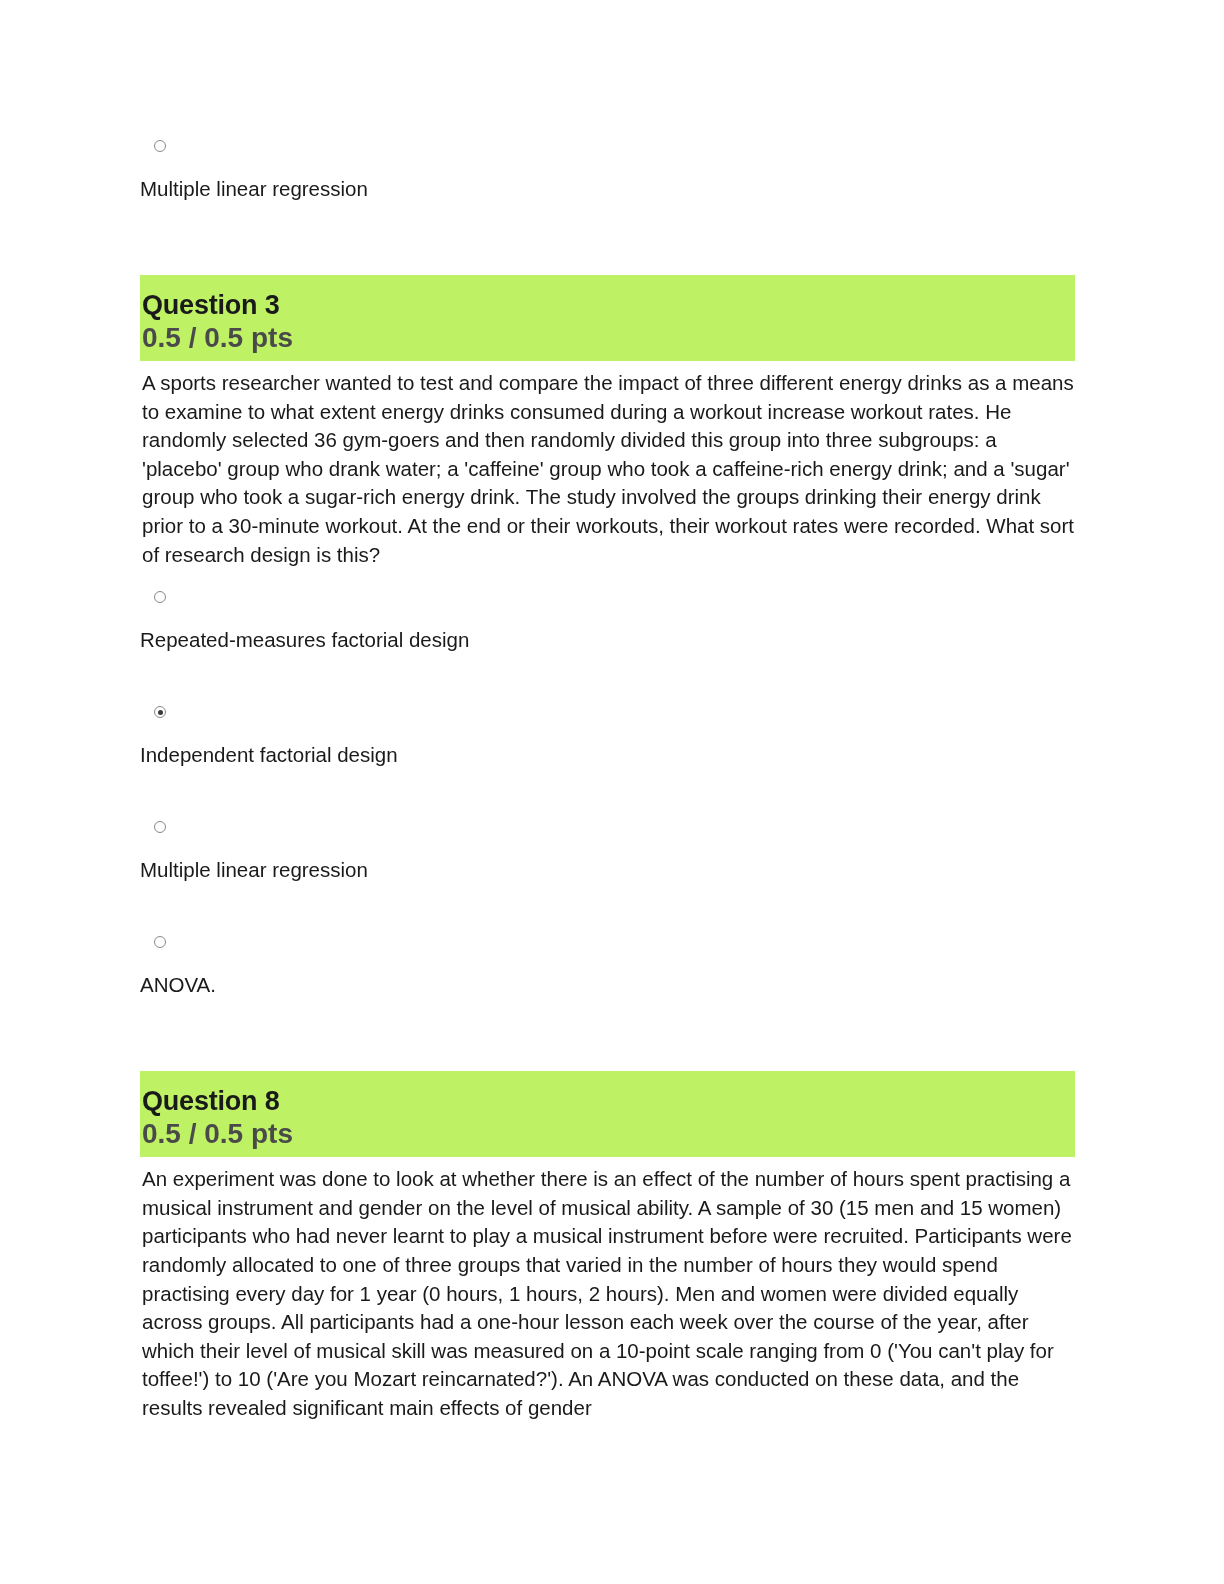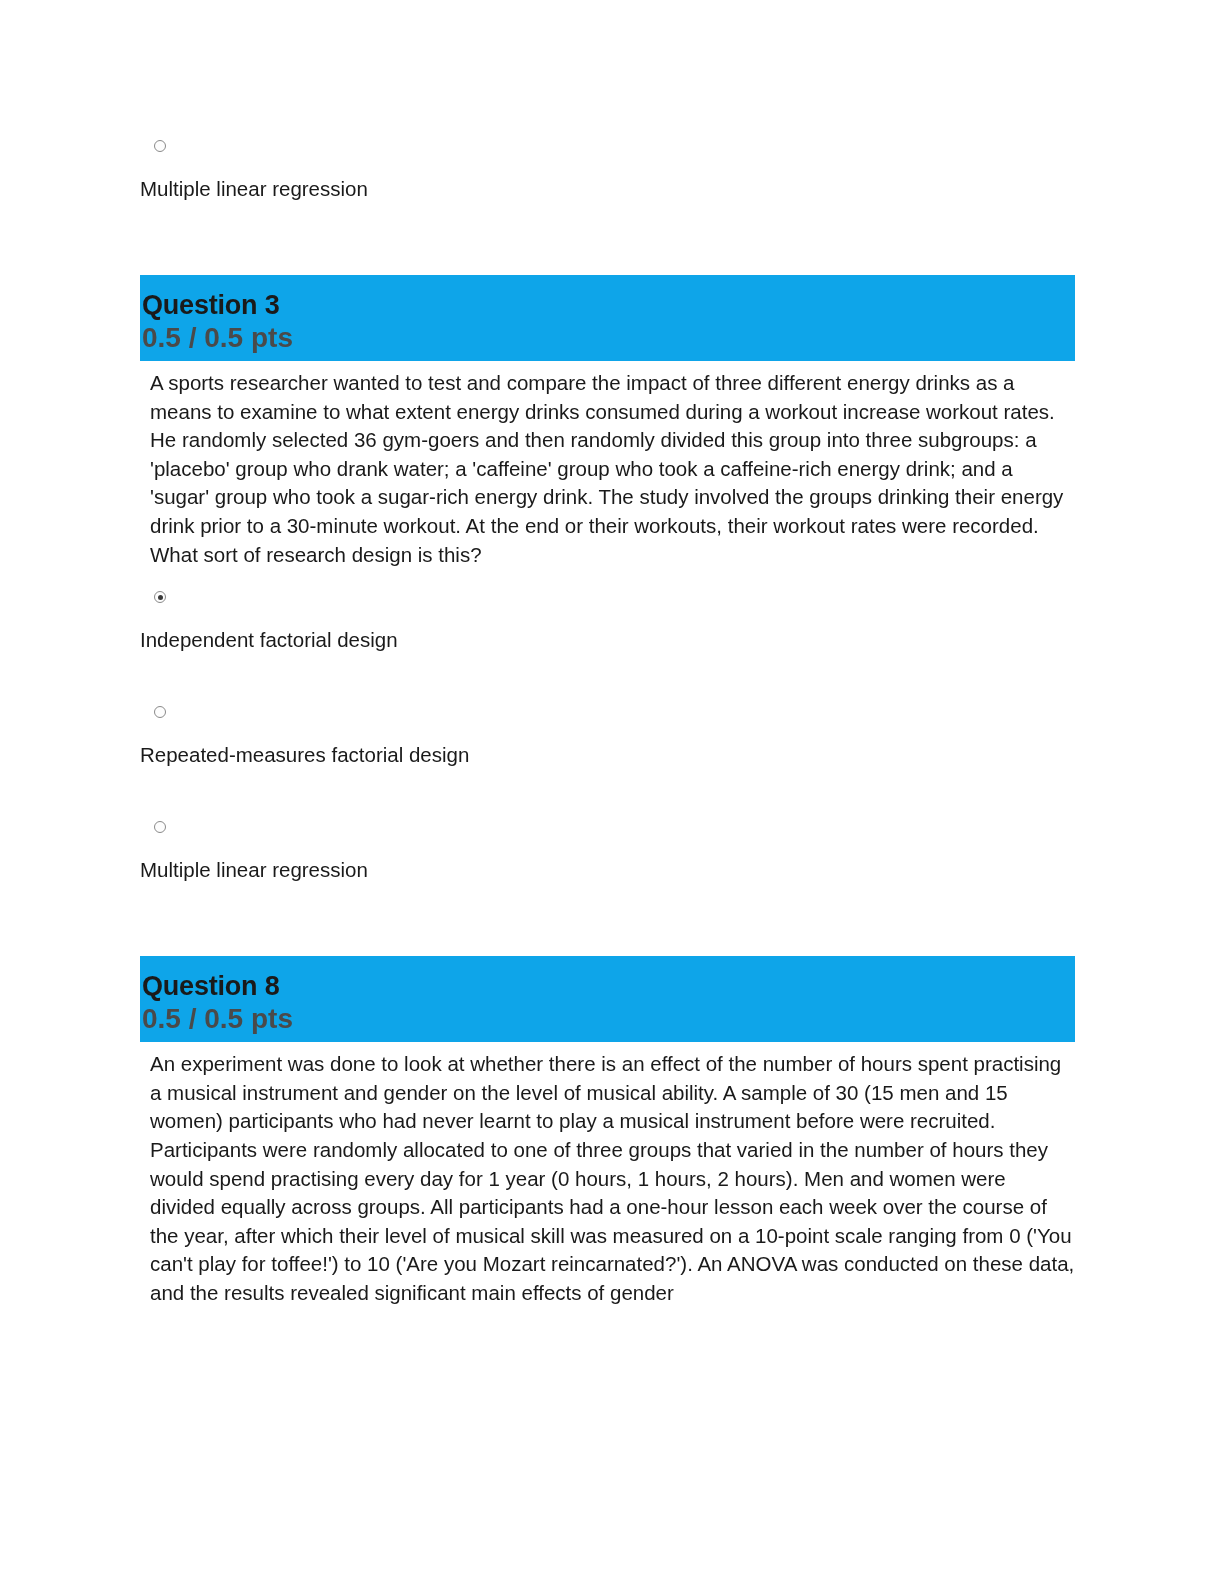--- a/index.html
+++ b/index.html
@@ -59,21 +59,21 @@
     color: #1a1a1a;
     margin: 23px 0 0 0;
     padding-left: 0;
   }
 
   
   .question-block {
     margin-top: 0;
   }
   .question-header {
-    background: #0ea5e9;
+    background: #bef264;
     padding: 14px 0 10px 0;
   }
   .question-title {
     font-size: 27px;
     font-weight: bold;
     line-height: 32px;
     color: #1a1a1a;
     margin: 0;
     padding-left: 2px;
     letter-spacing: -0.2px;
@@ -83,21 +83,21 @@
     font-weight: bold;
     line-height: 26px;
     color: #4a4a4a;
     margin: 4px 0 0 0;
     padding-left: 2px;
   }
   .question-text {
     font-size: 20.5px;
     line-height: 28.6px;
     color: #1a1a1a;
-    margin: 8px 0 0 8px;
+    margin: 8px 0 0 0;
     padding-left: 2px;
     text-align: left;
   }
   .options {
     margin-top: 22px;
   }
   .option + .option {
     margin-top: 52px;
   }
   .spacer-lg { height: 72px; }
@@ -117,30 +117,34 @@
 
     <div class="question-block">
       <div class="question-header">
         <div class="question-title">Question 3</div>
         <div class="question-points">0.5 / 0.5 pts</div>
       </div>
       <div class="question-text">A sports researcher wanted to test and compare the impact of three different energy drinks as a means to examine to what extent energy drinks consumed during a workout increase workout rates. He randomly selected 36 gym-goers and then randomly divided this group into three subgroups: a 'placebo' group who drank water; a 'caffeine' group who took a caffeine-rich energy drink; and a 'sugar' group who took a sugar-rich energy drink. The study involved the groups drinking their energy drink prior to a 30-minute workout. At the end or their workouts, their workout rates were recorded. What sort of research design is this?</div>
 
       <div class="options">
         <div class="option">
+          <span class="radio"></span>
+          <div class="option-label">Repeated-measures factorial design</div>
+        </div>
+        <div class="option">
           <span class="radio checked"></span>
           <div class="option-label">Independent factorial design</div>
         </div>
         <div class="option">
           <span class="radio"></span>
-          <div class="option-label">Repeated-measures factorial design</div>
+          <div class="option-label">Multiple linear regression</div>
         </div>
         <div class="option">
           <span class="radio"></span>
-          <div class="option-label">Multiple linear regression</div>
+          <div class="option-label">ANOVA.</div>
         </div>
       </div>
     </div>
 
     <div class="spacer-lg"></div>
 
     <div class="question-block">
       <div class="question-header">
         <div class="question-title">Question 8</div>
         <div class="question-points">0.5 / 0.5 pts</div>

